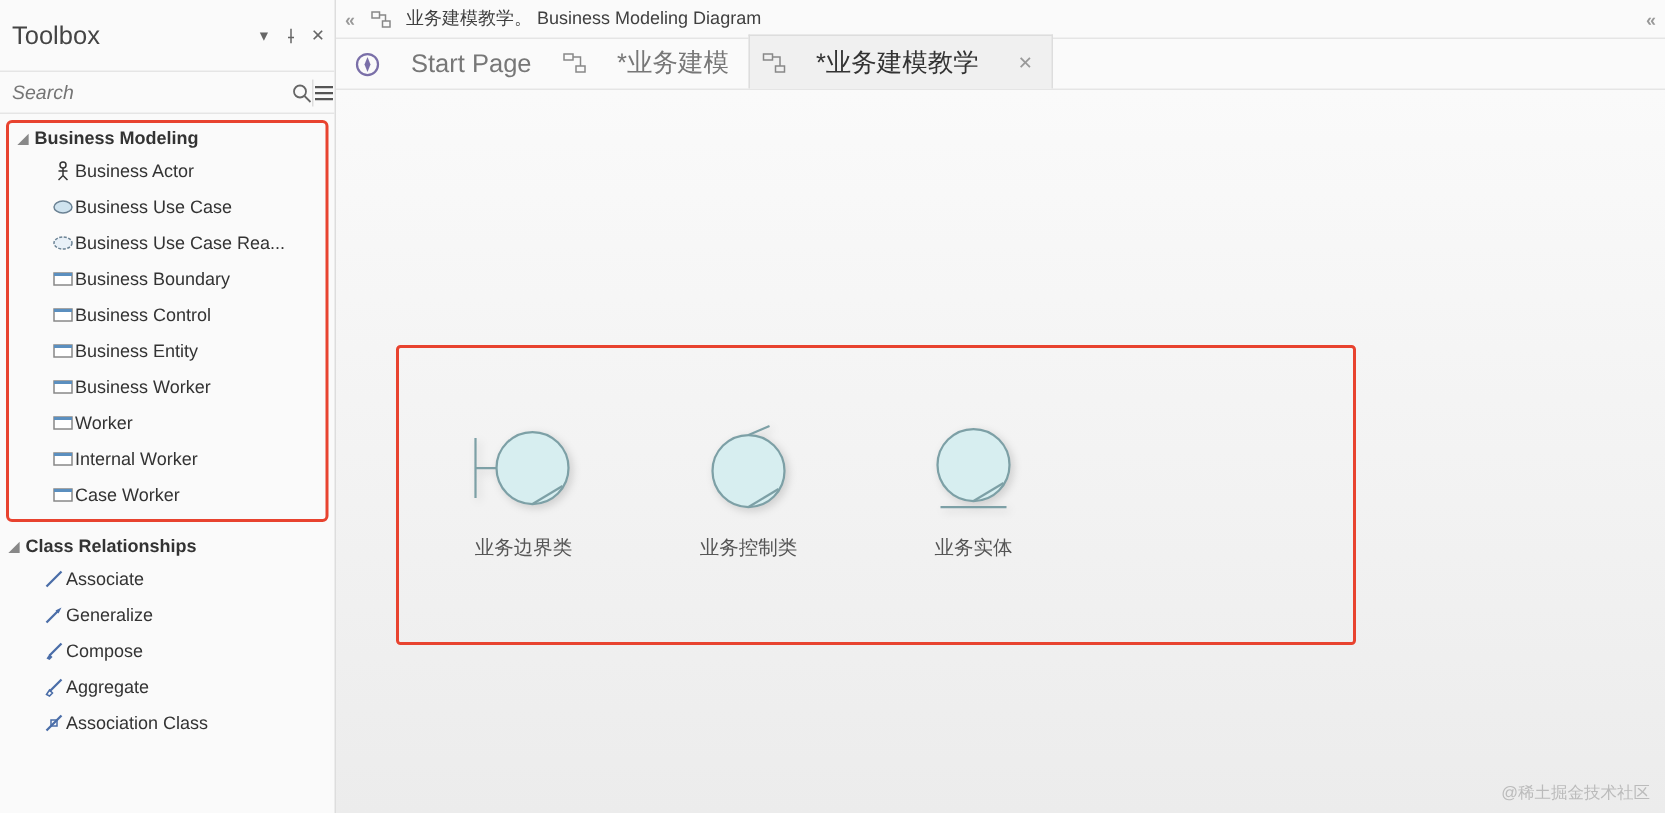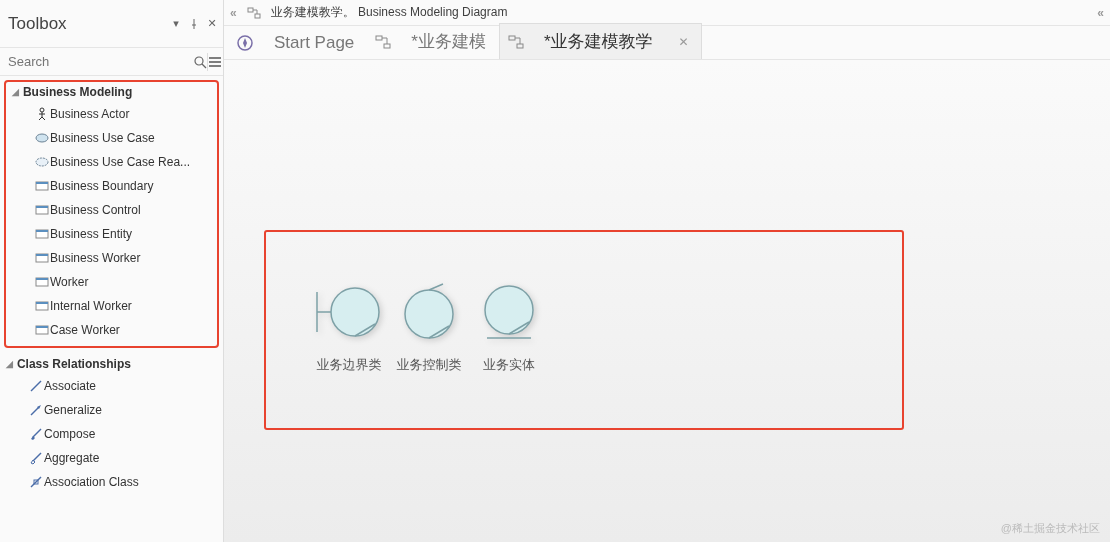--- a/index.html
+++ b/index.html
@@ -49,20 +49,21 @@
   align-items: center;
   border-bottom: 1px solid #e5e5e5;
 }
 .search-input {
   flex: 1;
   border: none;
   background: transparent;
   padding: 4px 8px;
   font-size: 13px;
   color: #888;
+  font-style: italic;
   outline: none;
 }
 .search-ico, .menu-ico {
   width: 26px;
   height: 26px;
   display: flex;
   align-items: center;
   justify-content: center;
   cursor: pointer;
   color: #555;
@@ -167,20 +168,21 @@
   width: 640px;
   height: 200px;
   border: 2px solid #e8432f;
   border-radius: 3px;
 }
 .diagram-items {
   position: absolute;
   left: 85px;
   top: 220px;
   display: flex;
+  gap: 70px;
 }
 .d-item {
   display: flex;
   flex-direction: column;
   align-items: center;
   gap: 12px;
 }
 .d-item .lbl { font-size: 13px; color: #555; }
 .watermark {
   position: absolute;

